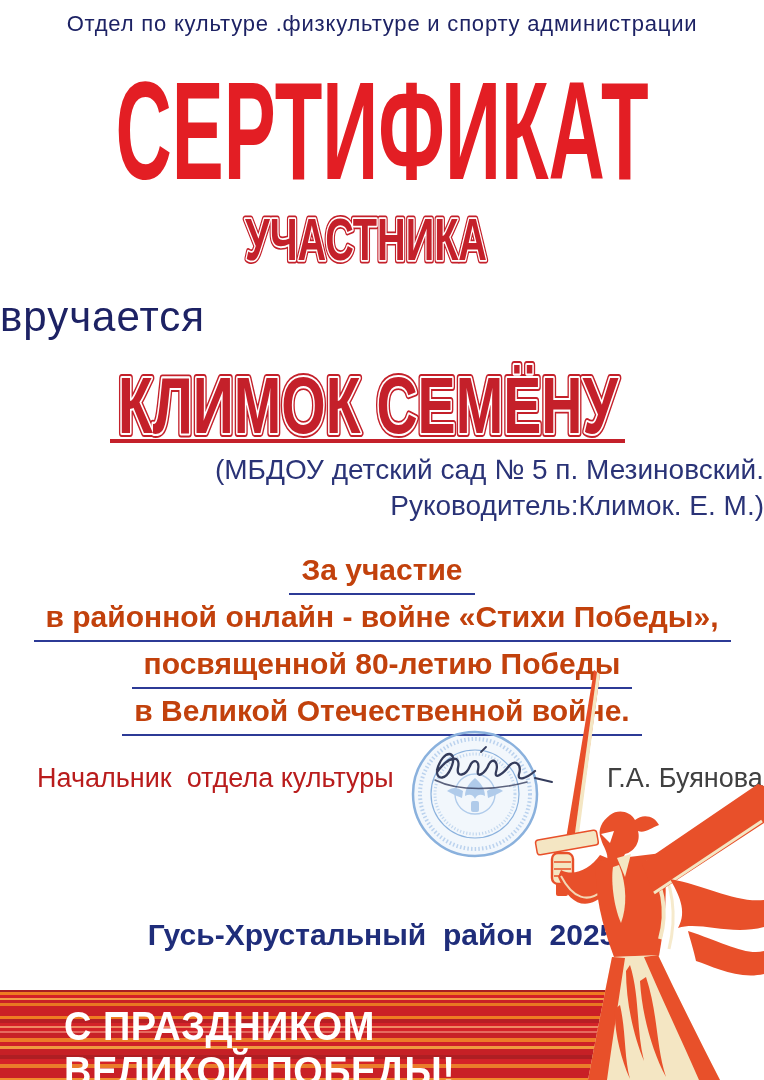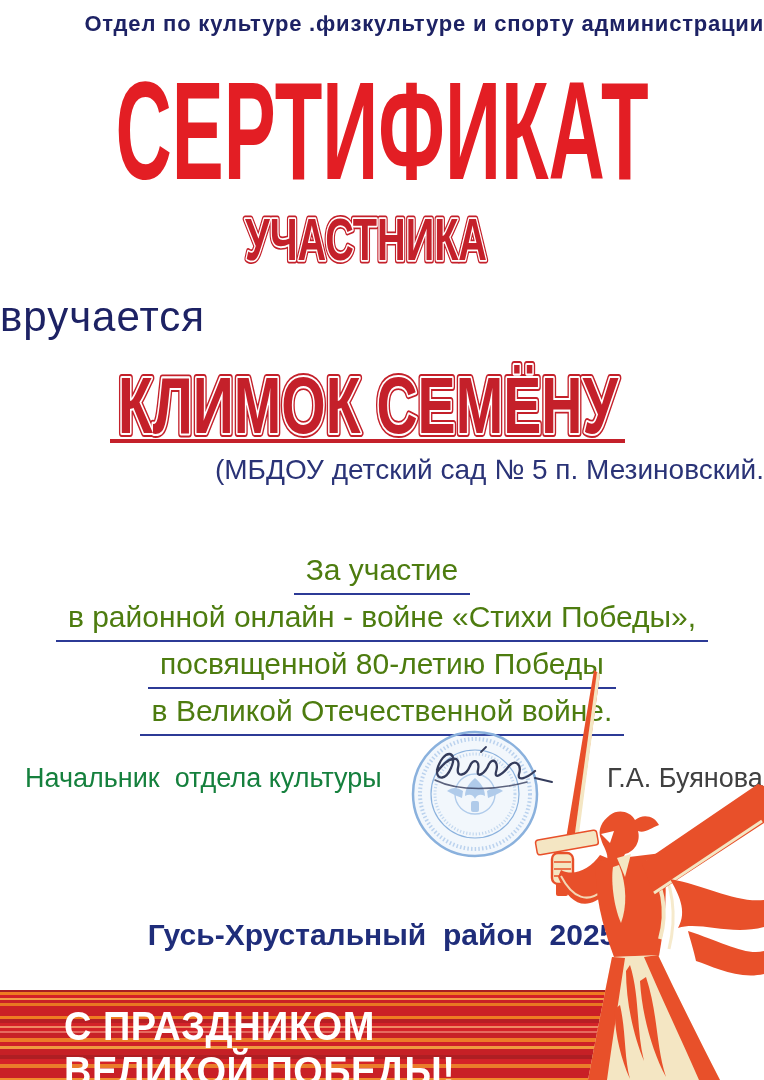--- a/index.html
+++ b/index.html
@@ -4,48 +4,48 @@
 <style>
   * { margin:0; padding:0; box-sizing:border-box; }
   html,body { background:#ffffff; }
   .page {
     position:relative; width:764px; height:1080px; background:#ffffff;
     overflow:hidden; font-family:"Liberation Sans", sans-serif;
   }
   .abs { position:absolute; }
 
   .org-header {
-    top:10px; left:0; width:764px; text-align:right;
-    color:#1d2264; font-size:22px; font-weight:700; letter-spacing:0.8px;
+    top:10px; left:0; width:764px; text-align:center;
+    color:#1d2264; font-size:22px; font-weight:400; letter-spacing:0.8px;
     line-height:28px;
   }
 
   .svg-text-block { left:0; width:764px; overflow:visible; }
 
   .presented {
     top:293px; left:0; width:764px; 
     color:#1d2264; font-size:42px; font-weight:500; letter-spacing:1px;
   }
 
   .institution {
     top:452px; left:0; width:764px; text-align:right;
     color:#2a3377; font-size:28px; font-weight:500; line-height:36px;
   }
 
   .award {
     top:548px; left:0; width:764px; text-align:center;
-    color:#4d7c0f; font-size:30px; font-weight:400; line-height:44px;
+    color:#c2410c; font-size:30px; font-weight:700; line-height:44px;
   }
   .award .aw-line { display:block; }
   .award .aw-line span {
     display:inline-block; border-bottom:2px solid #2c3a96; padding:0 12px 1px 12px;
   }
 
   .signer-role {
-    top:763px; left:25px; color:#15803d; font-size:27px; font-weight:500;
+    top:763px; left:37px; color:#b91c1c; font-size:27px; font-weight:500;
     white-space:pre;
   }
   .signer-name {
     top:763px; left:607px; color:#404040; font-size:27px; font-weight:500;
   }
   .stamp-wrap { top:722px; left:385px; width:180px; height:150px; }
 
   .location-year {
     top:918px; left:0; width:764px; text-align:center;
     color:#1f2d7a; font-size:30px; font-weight:600; white-space:pre;
@@ -99,20 +99,21 @@
     <g font-family="Liberation Sans, sans-serif" font-size="80" font-weight="bold" text-anchor="middle">
       <text x="368" y="78" textLength="500" lengthAdjust="spacingAndGlyphs" fill="#c4202a" stroke="#c4202a" stroke-width="8" stroke-linejoin="round">КЛИМОК СЕМЁНУ</text>
       <text x="368" y="78" textLength="500" lengthAdjust="spacingAndGlyphs" fill="#c4202a" stroke="#ffffff" stroke-width="4.2" stroke-linejoin="round">КЛИМОК СЕМЁНУ</text>
       <text x="368" y="78" textLength="500" lengthAdjust="spacingAndGlyphs" fill="#c4202a">КЛИМОК СЕМЁНУ</text>
     </g>
     <line x1="110" y1="86" x2="625" y2="86" stroke="#c4202a" stroke-width="4"></line>
   </svg>
 
   <div class="abs institution">
     <div>(МБДОУ детский сад № 5 п. Мезиновский.</div>
+    <div>Руководитель:Климок. Е. М.)</div>
   </div>
 
   <div class="abs award">
     <div class="aw-line"><span>За участие</span></div>
     <div class="aw-line"><span>в районной онлайн - войне «Стихи Победы»,</span></div>
     <div class="aw-line"><span>посвященной 80-летию Победы</span></div>
     <div class="aw-line"><span>в Великой Отечественной войне.</span></div>
   </div>
 
   <div class="abs signer-role">Начальник  отдела культуры</div>

